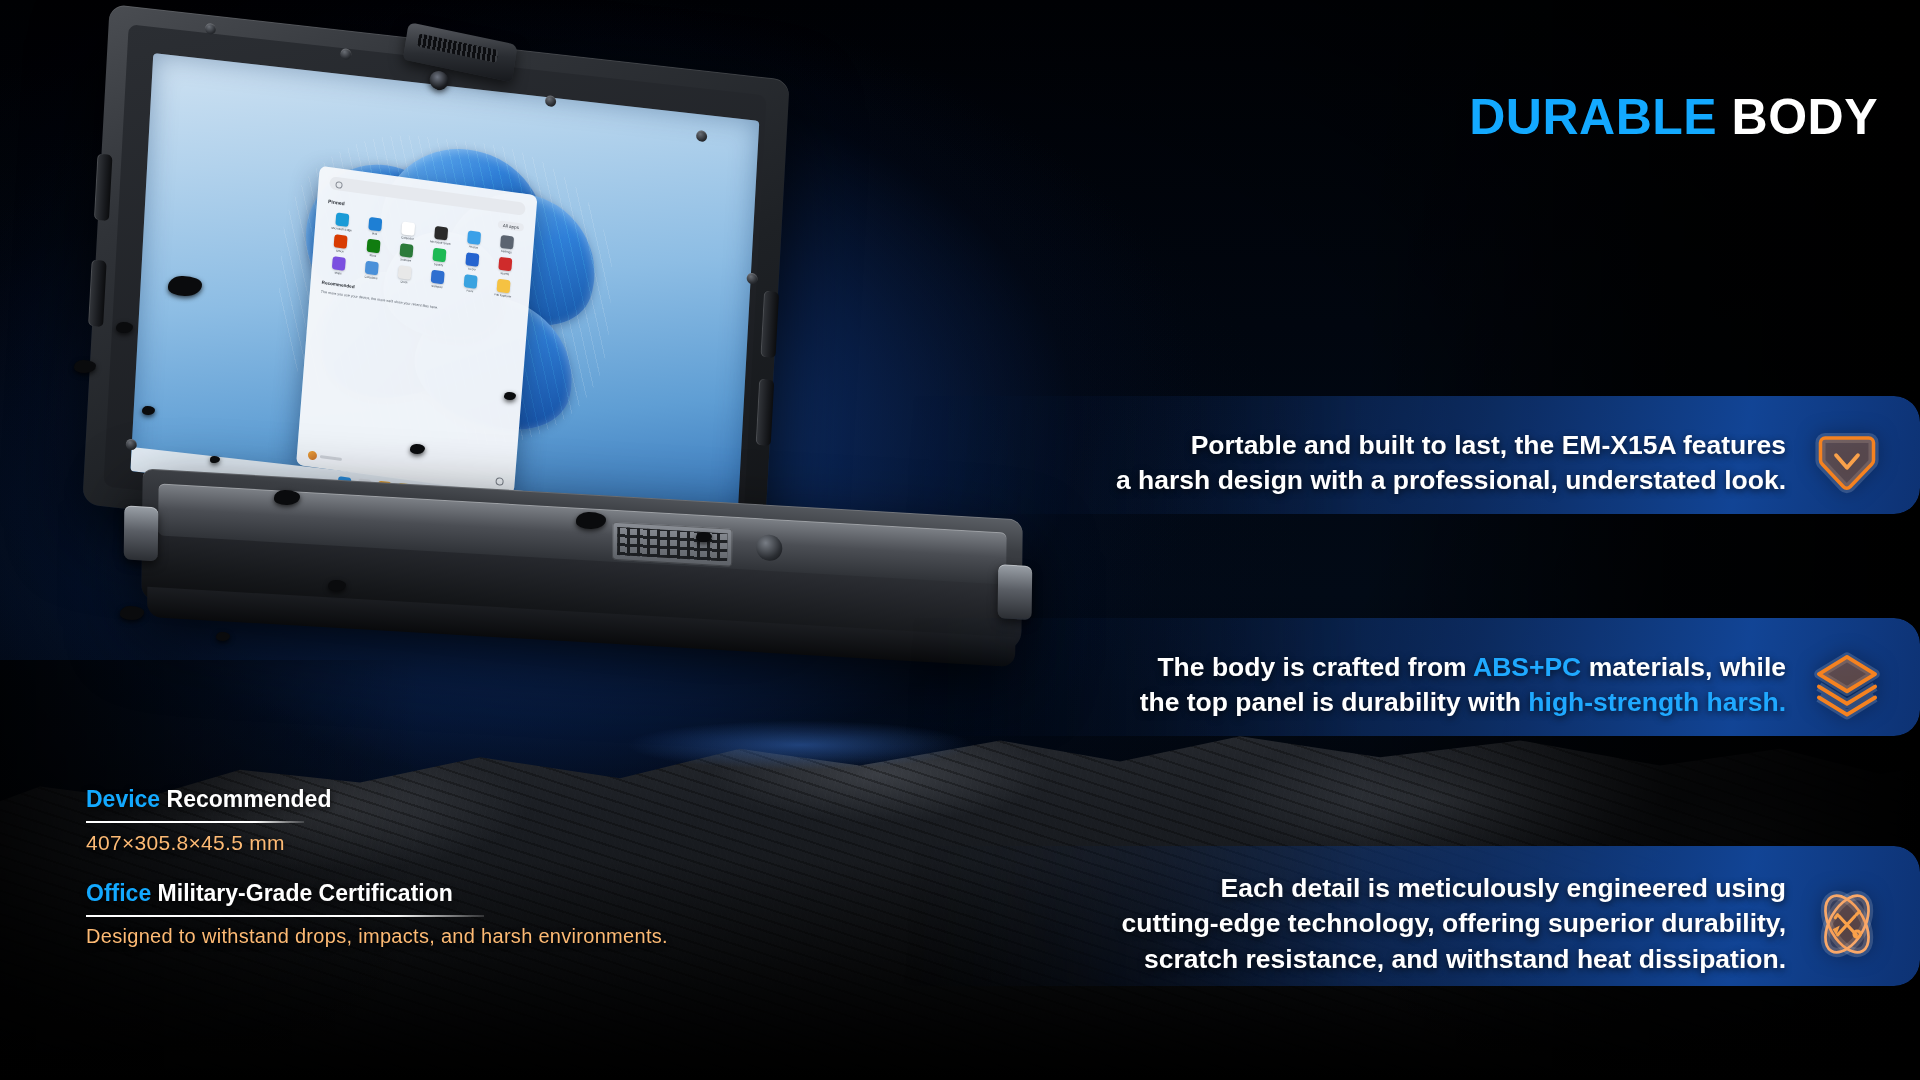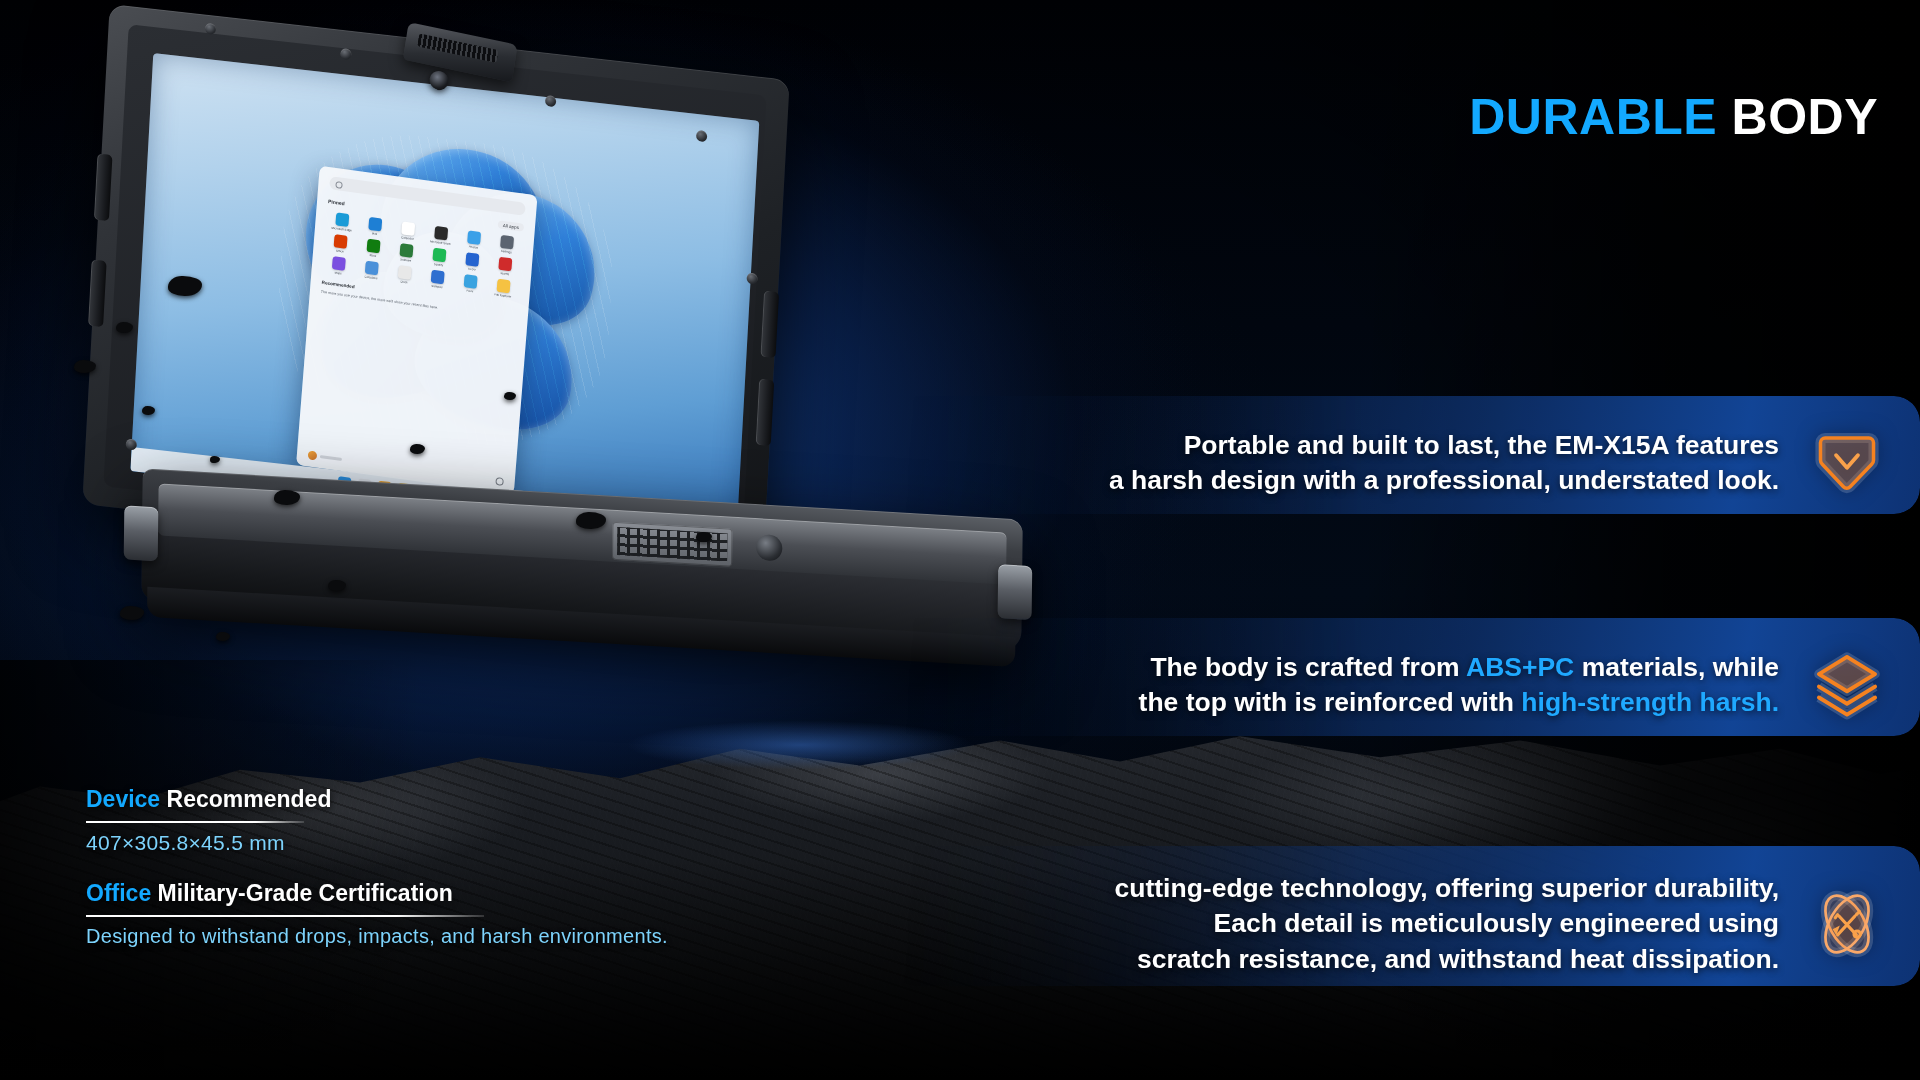--- a/index.html
+++ b/index.html
@@ -175,21 +175,21 @@
   
   .headline{ position:absolute; right:42px; top:92px; text-align:right; }
   .h1{ font-size:50px; font-weight:bold; letter-spacing:.5px; line-height:1; white-space:nowrap; }
   .h1 .cy{ color:#13A9FF; }
   .h1 .wh{ color:#ffffff; }
   .h2{ margin-top:22px; font-size:37px; font-weight:bold; color:#fff; white-space:nowrap; }
 
   
   .card{
     position:absolute; right:0; display:flex; align-items:center; justify-content:flex-end;
-    gap:29px; padding:36px 34px 20px 120px; border-radius:26px 0 0 26px;
+    gap:22px; padding:36px 34px 20px 120px; border-radius:26px 0 0 26px;
   }
   .card.c1{ top:396px; width:1030px; height:118px; }
   .card.c2{ top:618px; width:1030px; height:118px; }
   .card.c3{ top:846px; width:1030px; height:140px; }
   .card-bg{
     position:absolute; inset:0; border-radius:26px;
     background:linear-gradient(101deg, rgba(10,28,60,0) 0%, rgba(12,38,86,.42) 26%, rgba(16,56,124,.72) 56%, rgba(19,74,162,.92) 82%, rgba(14,52,120,.96) 100%);
     -webkit-mask-image:linear-gradient(90deg, rgba(0,0,0,0) 0%, rgba(0,0,0,.35) 16%, #000 46%, #000 100%);
             mask-image:linear-gradient(90deg, rgba(0,0,0,0) 0%, rgba(0,0,0,.35) 16%, #000 46%, #000 100%);
   }
@@ -200,21 +200,21 @@
 
   
   .spec{ position:absolute; left:86px; color:#fff; }
   .spec.s1{ top:786px; }
   .spec.s2{ top:880px; }
   .spec-title{ font-size:23px; font-weight:bold; white-space:nowrap; text-shadow:0 2px 6px rgba(0,0,0,.8); }
   .spec-title .cy{ color:#13A9FF; }
   .spec-rule{ height:1.5px; background:linear-gradient(90deg,#ffffff 0%,#ffffff 78%,rgba(255,255,255,.15) 100%); margin:8px 0 8px; }
   .spec.s1 .spec-rule{ width:218px; }
   .spec.s2 .spec-rule{ width:398px; }
-  .spec-val{ font-size:21px; color:#7dd3fc; white-space:nowrap; text-shadow:0 2px 6px rgba(0,0,0,.85); letter-spacing:.3px; }
+  .spec-val{ font-size:21px; color:#fdba74; white-space:nowrap; text-shadow:0 2px 6px rgba(0,0,0,.85); letter-spacing:.3px; }
   .spec-val.small{ font-size:20px; }
 </style>
 </head>
 <body>
 
 <div id="stage">
 
   <div class="bg-base"></div>
   <div class="bg-vignette"></div>
 
@@ -424,42 +424,42 @@
     </div>
   </div>
 
   <div class="card c2">
     <div class="card-bg"></div>
     <div class="card-text">
       <div>
         <span>The body is crafted from </span><span class="hi">ABS+PC</span><span> materials, while</span>
       </div>
       <div>
-        <span>the top with is reinforced with </span><span class="hi">high-strength harsh.</span>
+        <span>the top panel is durability with </span><span class="hi">high-strength harsh.</span>
       </div>
     </div>
     <div class="card-icon">
       <svg viewBox="0 0 100 100">
         <g fill="none" stroke="rgba(255,255,255,.16)" stroke-width="12" stroke-linejoin="round">
           <path d="M50 14 L86 36 L50 58 L14 36 Z"></path>
             <path d="M14 52 L50 74 L86 52"></path>
             <path d="M14 66 L50 88 L86 66"></path>
         </g>
         <path d="M50 14 L86 36 L50 58 L14 36 Z" fill="rgba(245,130,32,.34)" stroke="#F58220" stroke-width="5" stroke-linejoin="round"></path>
         <path d="M14 52 L50 74 L86 52" fill="none" stroke="#F58220" stroke-width="5" stroke-linejoin="round" stroke-linecap="round"></path>
         <path d="M14 66 L50 88 L86 66" fill="none" stroke="#F58220" stroke-width="5" stroke-linejoin="round" stroke-linecap="round"></path>
       </svg>
     </div>
   </div>
 
   <div class="card c3">
     <div class="card-bg"></div>
     <div class="card-text">
+      <div>Each detail is meticulously engineered using</div>
       <div>cutting-edge technology, offering superior durability,</div>
-      <div>Each detail is meticulously engineered using</div>
       <div>scratch resistance, and withstand heat dissipation.</div>
     </div>
     <div class="card-icon">
       <svg viewBox="0 0 100 100">
         <g stroke="rgba(255,255,255,.16)" stroke-width="12" fill="none">
           <ellipse cx="50" cy="50" rx="22" ry="40" transform="rotate(-30 50 50)"></ellipse>
           <ellipse cx="50" cy="50" rx="22" ry="40" transform="rotate(30 50 50)"></ellipse>
         </g>
         <ellipse cx="50" cy="50" rx="22" ry="40" transform="rotate(-30 50 50)" fill="rgba(245,130,32,.18)" stroke="#F9A869" stroke-width="3.5"></ellipse>
         <ellipse cx="50" cy="50" rx="22" ry="40" transform="rotate(30 50 50)" fill="rgba(245,130,32,.18)" stroke="#F9A869" stroke-width="3.5"></ellipse>

